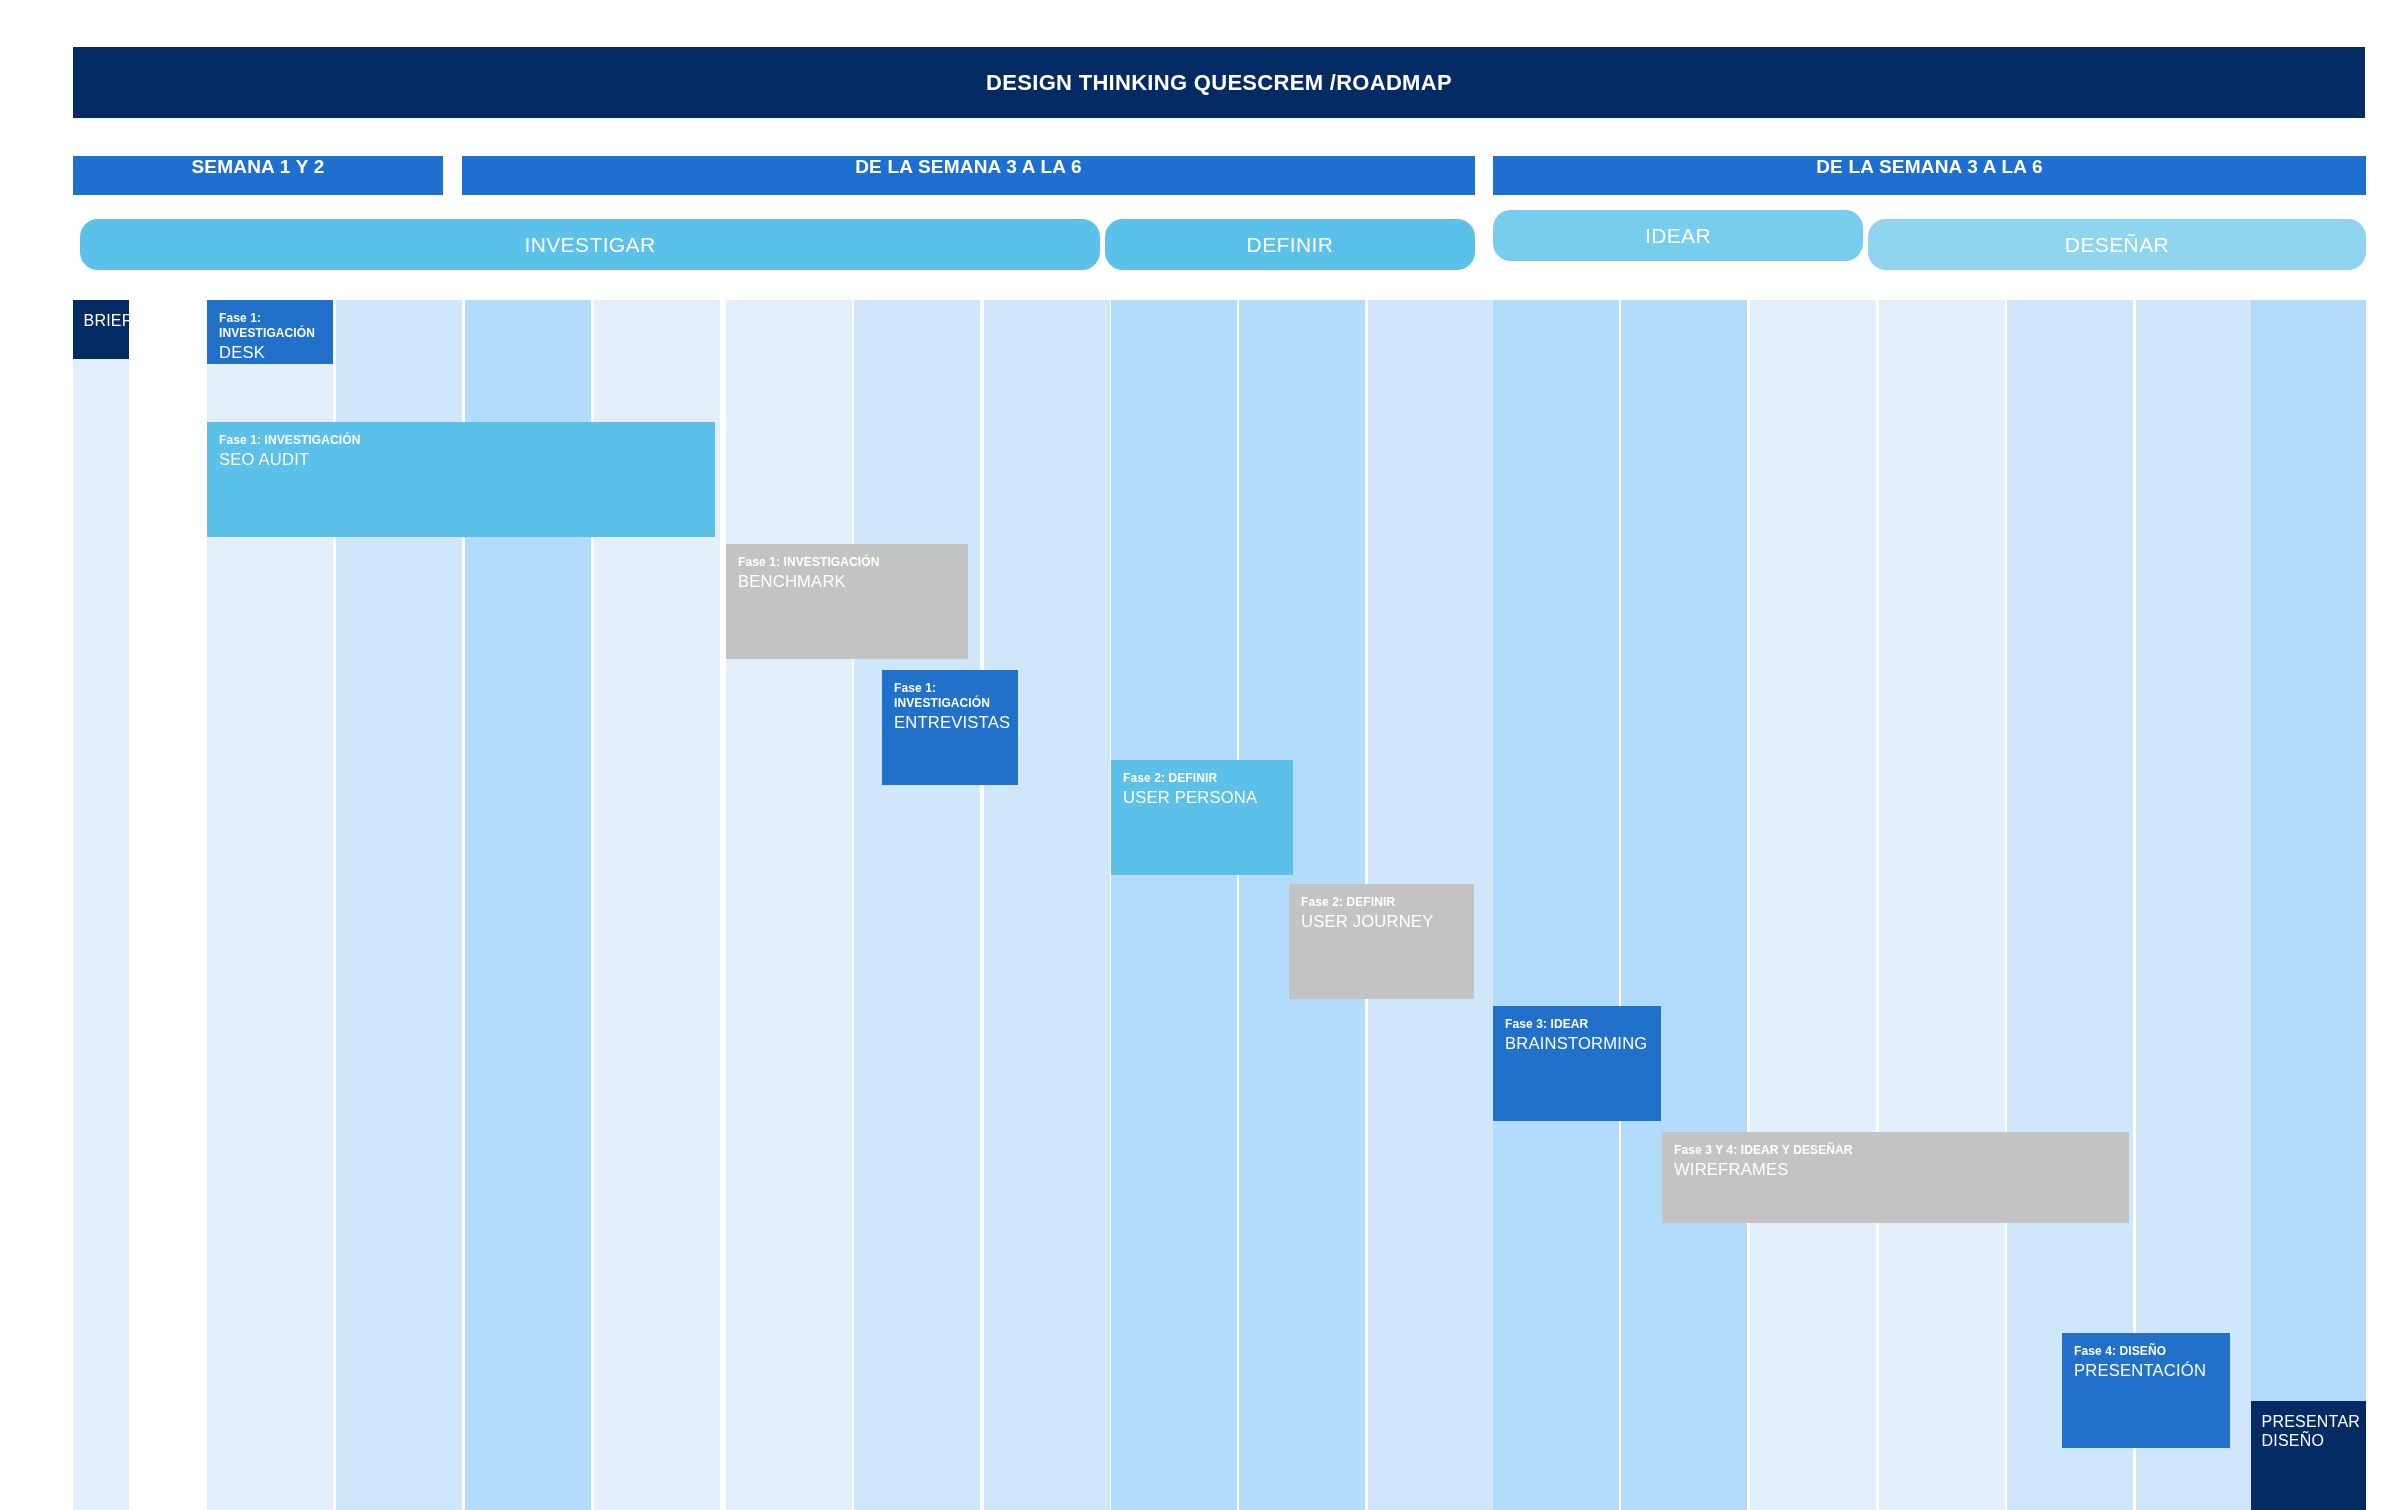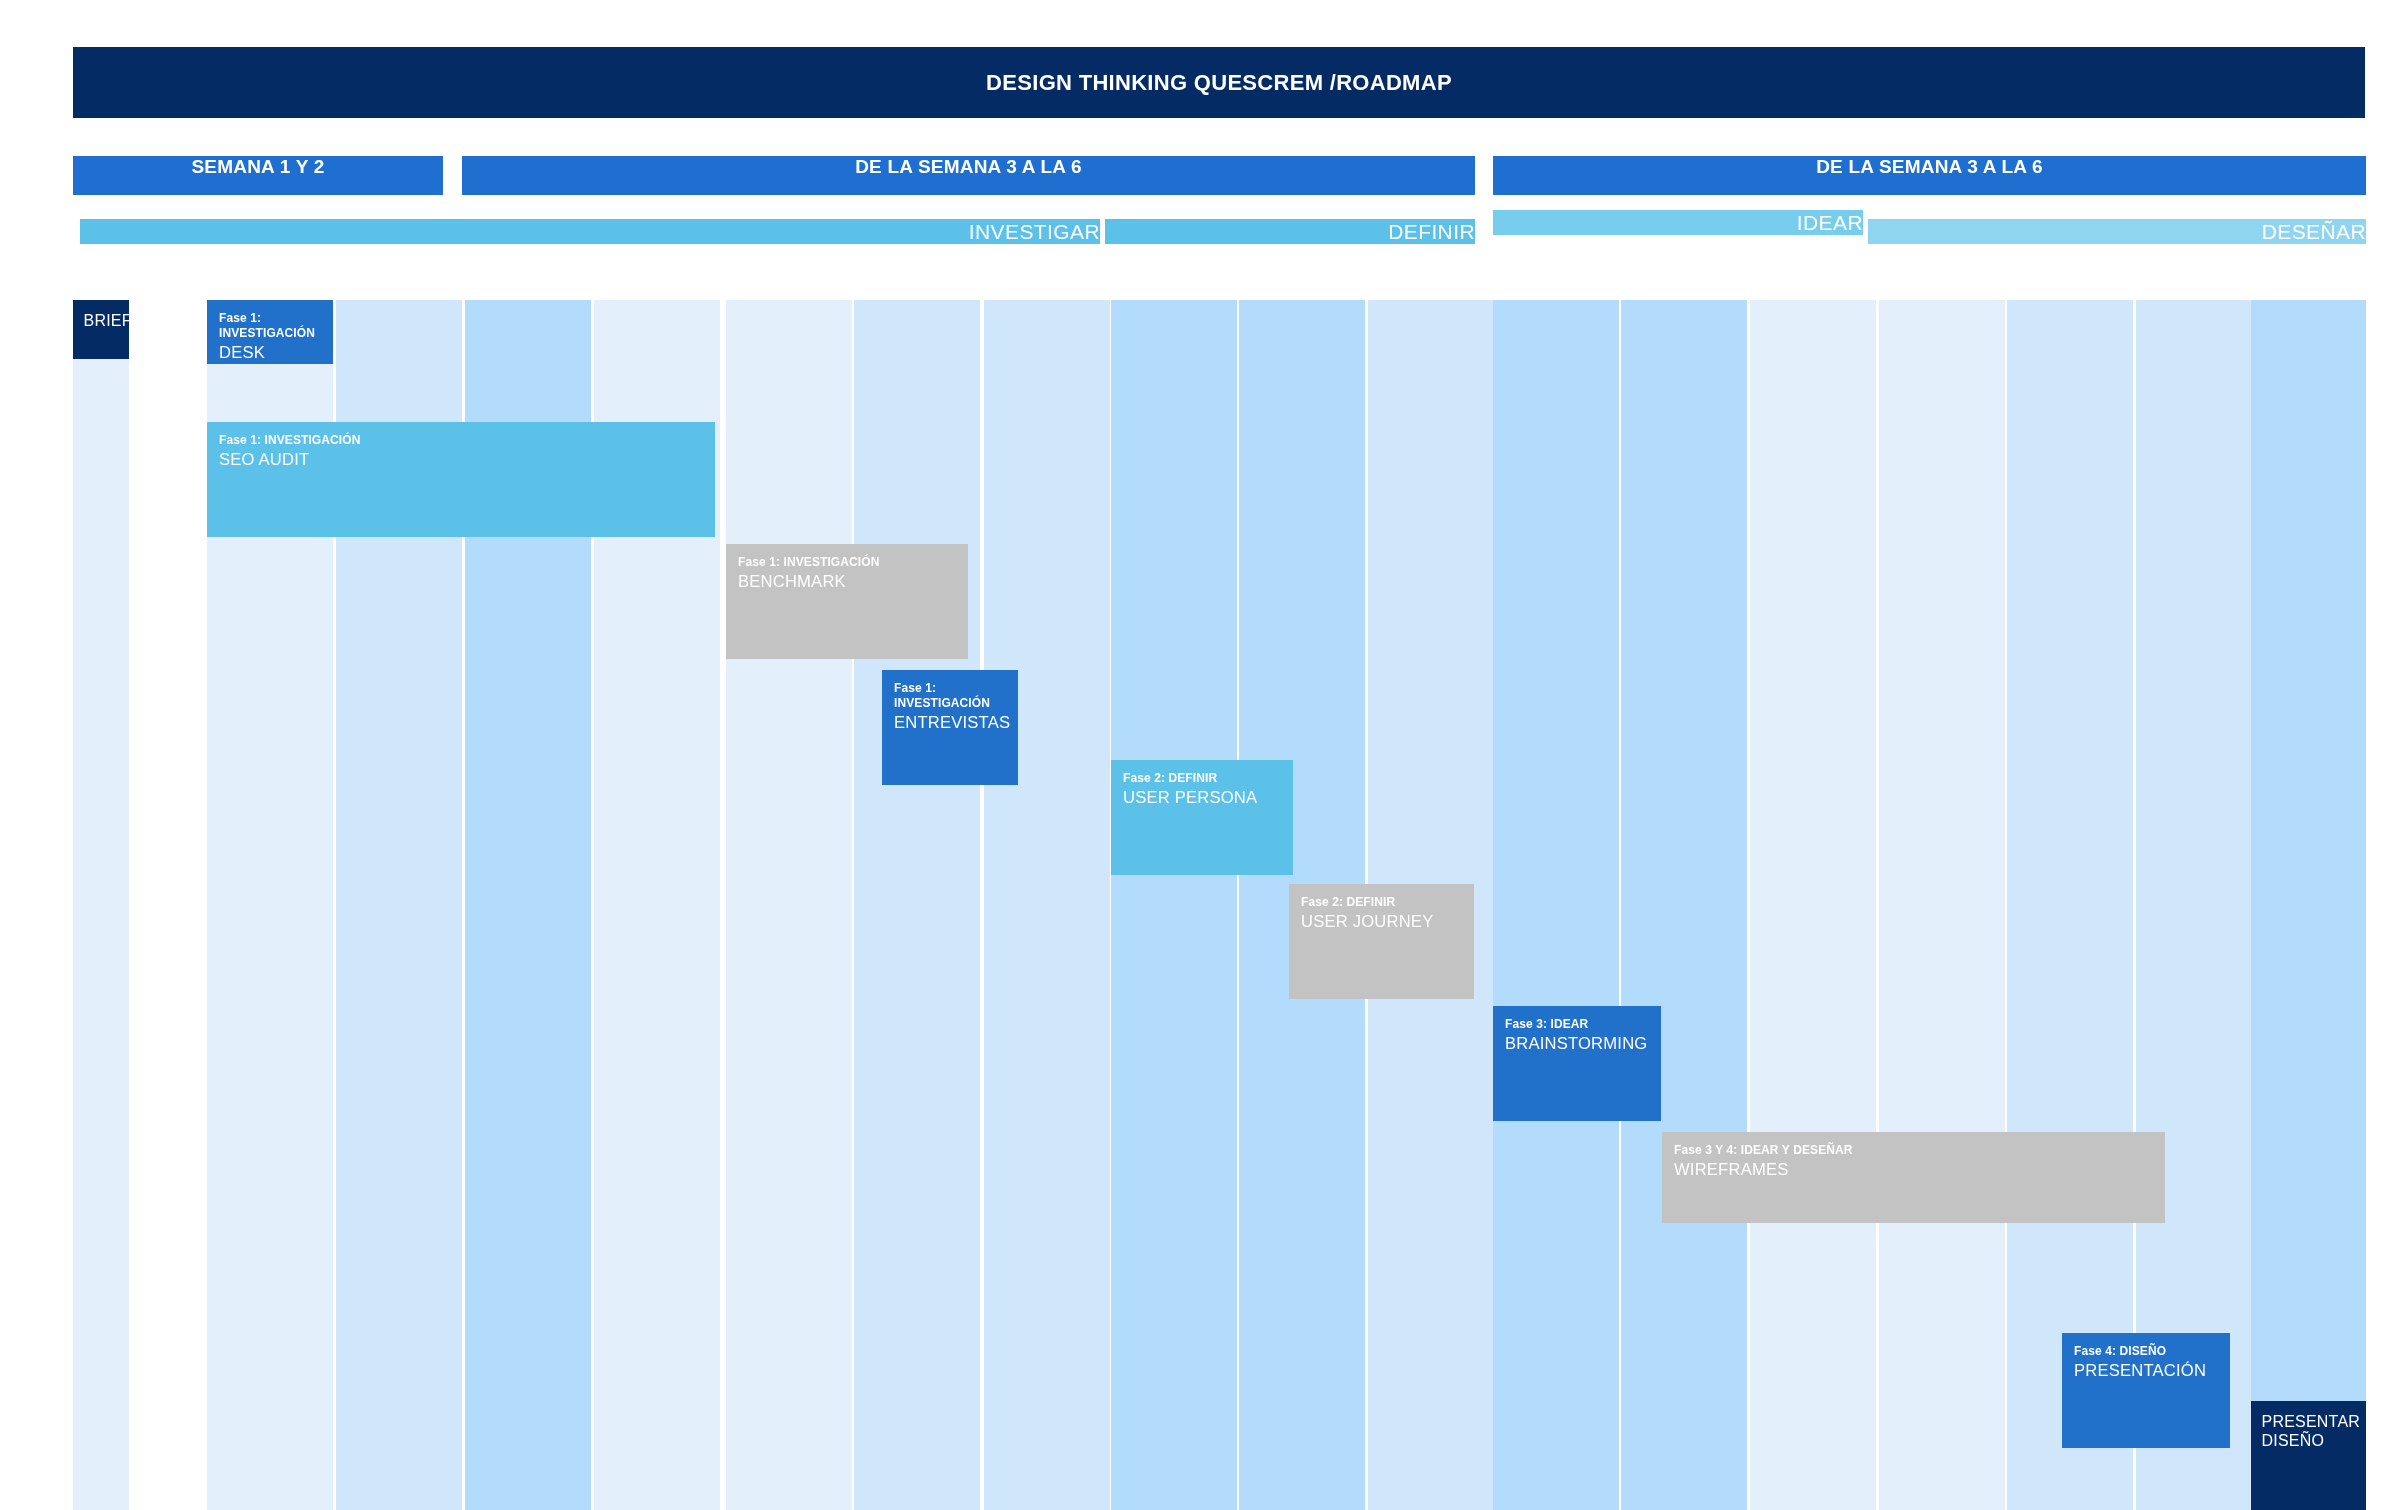--- a/index.html
+++ b/index.html
@@ -54,24 +54,25 @@
     color: #ffffff;
     font-size: 19px;
     font-weight: bold;
     letter-spacing: 0.2px;
     text-align: center;
   }
 
   
   .phase-band {
     position: absolute;
-    height: 25px;
+    height: 51px;
     display: flex;
     align-items: center;
-    justify-content: flex-end;
+    justify-content: center;
+    border-radius: 18px;
   }
   .phase-band .phase-text {
     color: #ffffff;
     font-size: 21px;
     font-weight: normal;
     letter-spacing: 0.4px;
     text-align: center;
   }
 
   
@@ -205,21 +206,21 @@
         <span class="task-title">USER PERSONA</span>
       </div>
       <div class="task-bar" style="left: 1270px; top: 884px; width: 185px; height: 115px; background: rgb(195, 195, 195);">
         <span class="task-phase">Fase 2: DEFINIR</span>
         <span class="task-title">USER JOURNEY</span>
       </div>
       <div class="task-bar" style="left: 1474px; top: 1006px; width: 168px; height: 115px; background: rgb(33, 112, 201);">
         <span class="task-phase">Fase 3: IDEAR</span>
         <span class="task-title">BRAINSTORMING</span>
       </div>
-      <div class="task-bar" style="left: 1643px; top: 1132px; width: 503px; height: 91px; background: rgb(195, 195, 195);">
+      <div class="task-bar" style="left: 1643px; top: 1132px; width: 467px; height: 91px; background: rgb(195, 195, 195);">
         <span class="task-phase">Fase 3 Y 4: IDEAR Y DESEÑAR</span>
         <span class="task-title">WIREFRAMES</span>
       </div>
       <div class="task-bar" style="left: 2043px; top: 1333px; width: 168px; height: 115px; background: rgb(33, 112, 201);">
         <span class="task-phase">Fase 4: DISEÑO</span>
         <span class="task-title">PRESENTACIÓN</span>
       </div>
       <div class="milestone" style="left: 2232px; top: 1401px; width: 115px; height: 109px;">
         <span class="milestone-text">PRESENTAR</span>
         <span class="milestone-text">DISEÑO</span>

